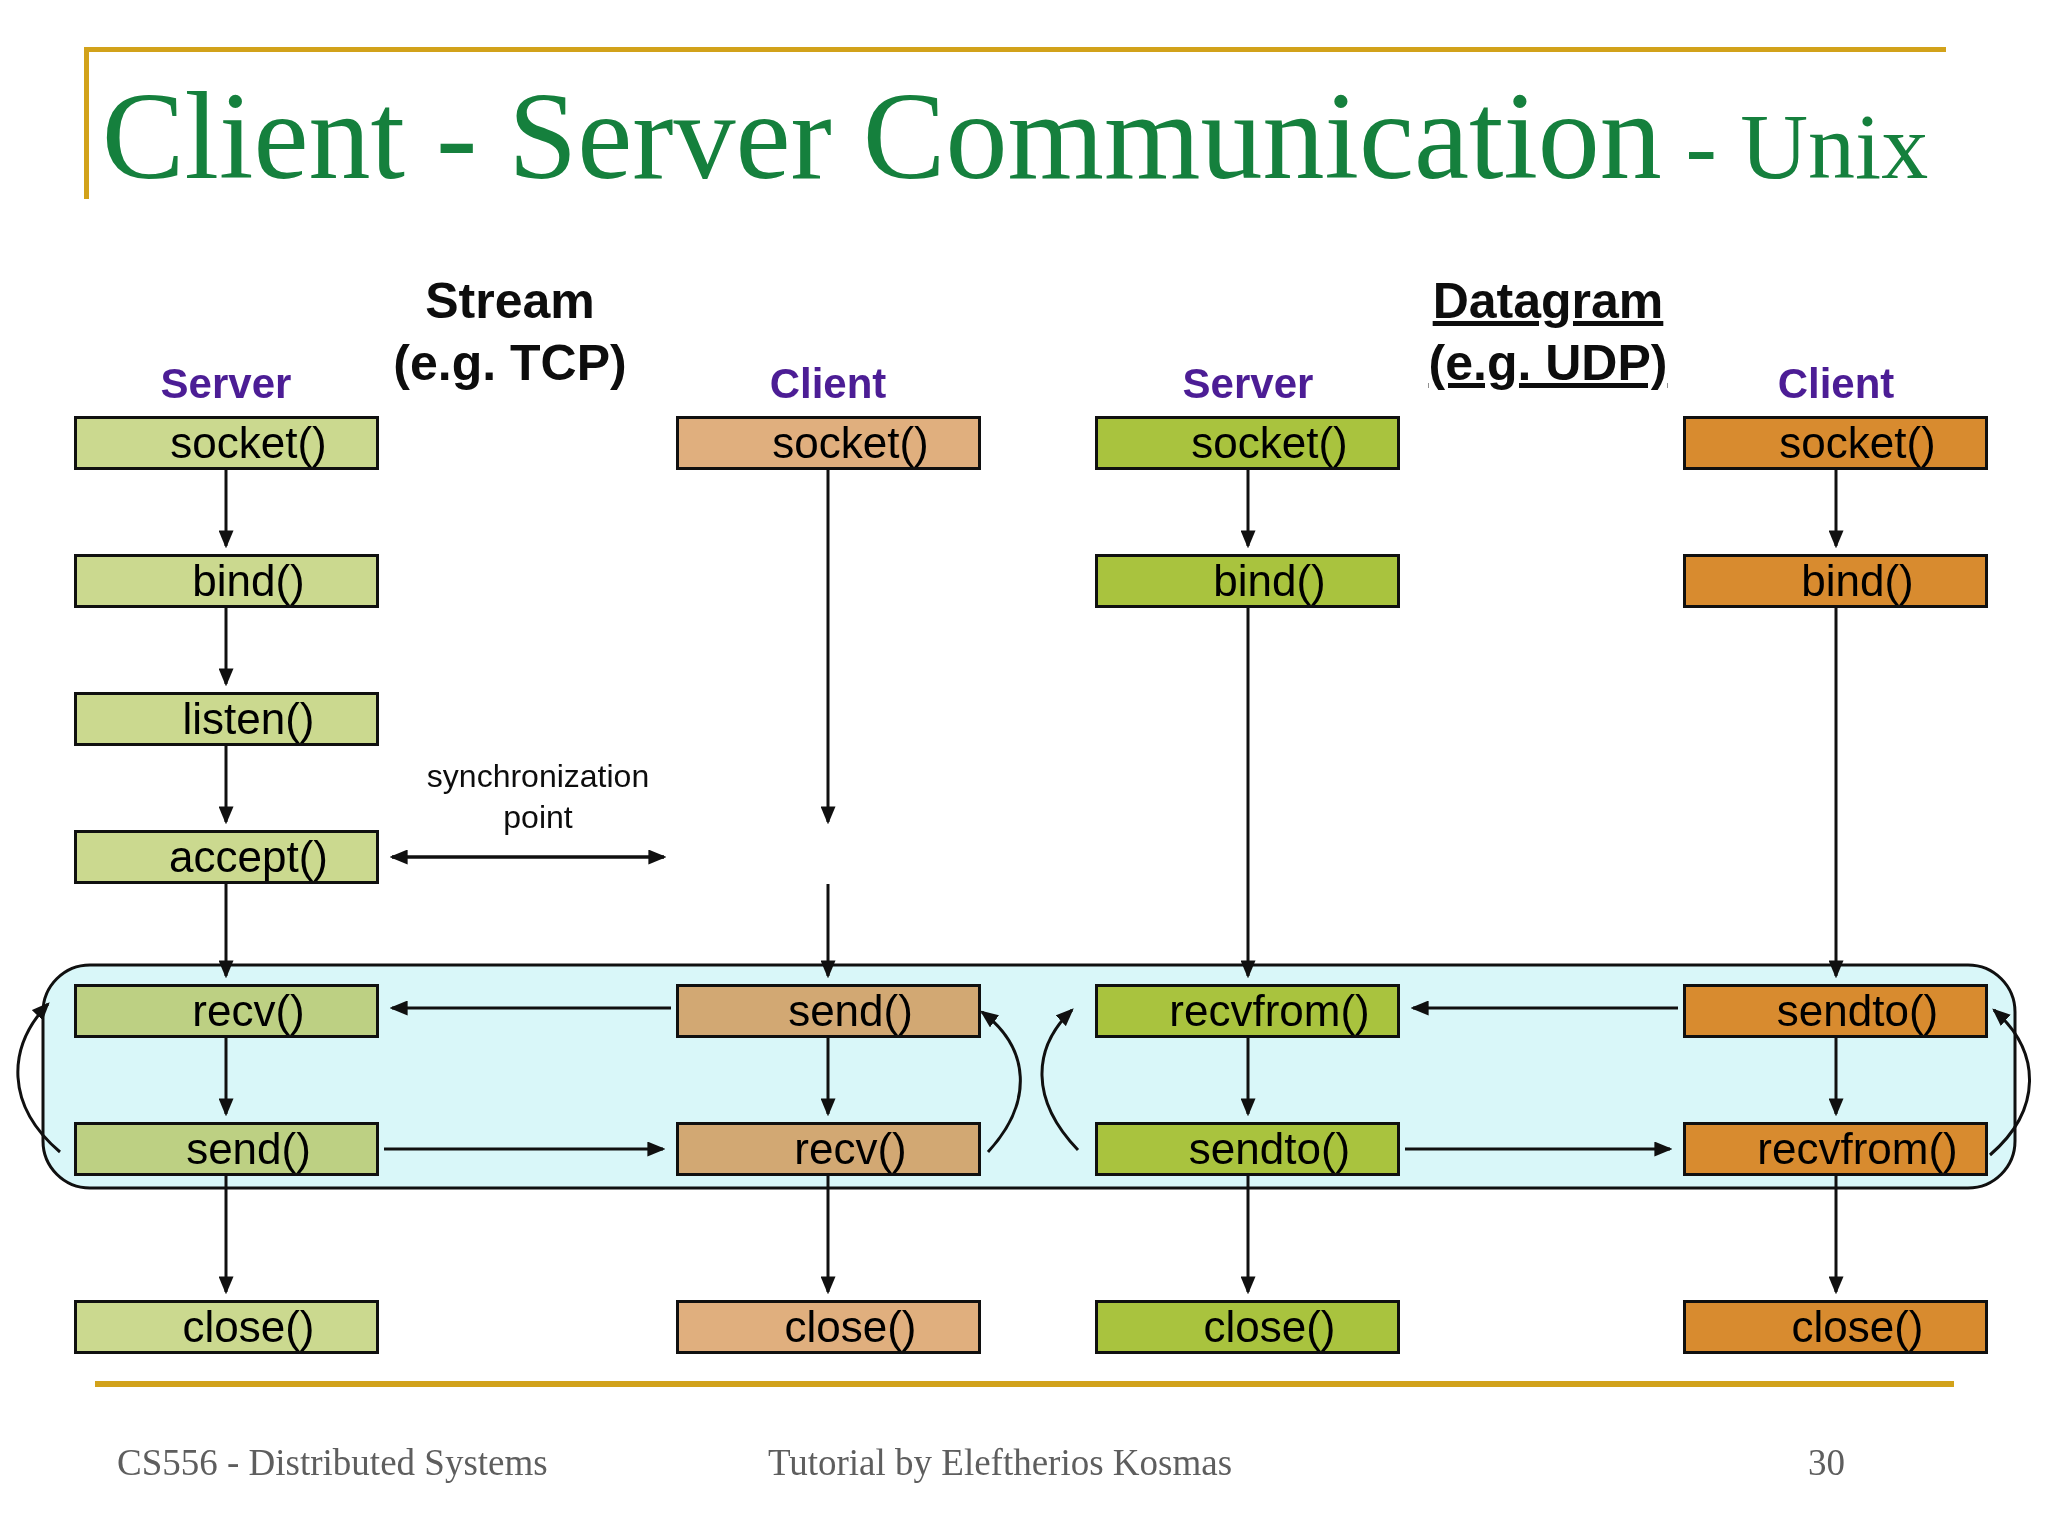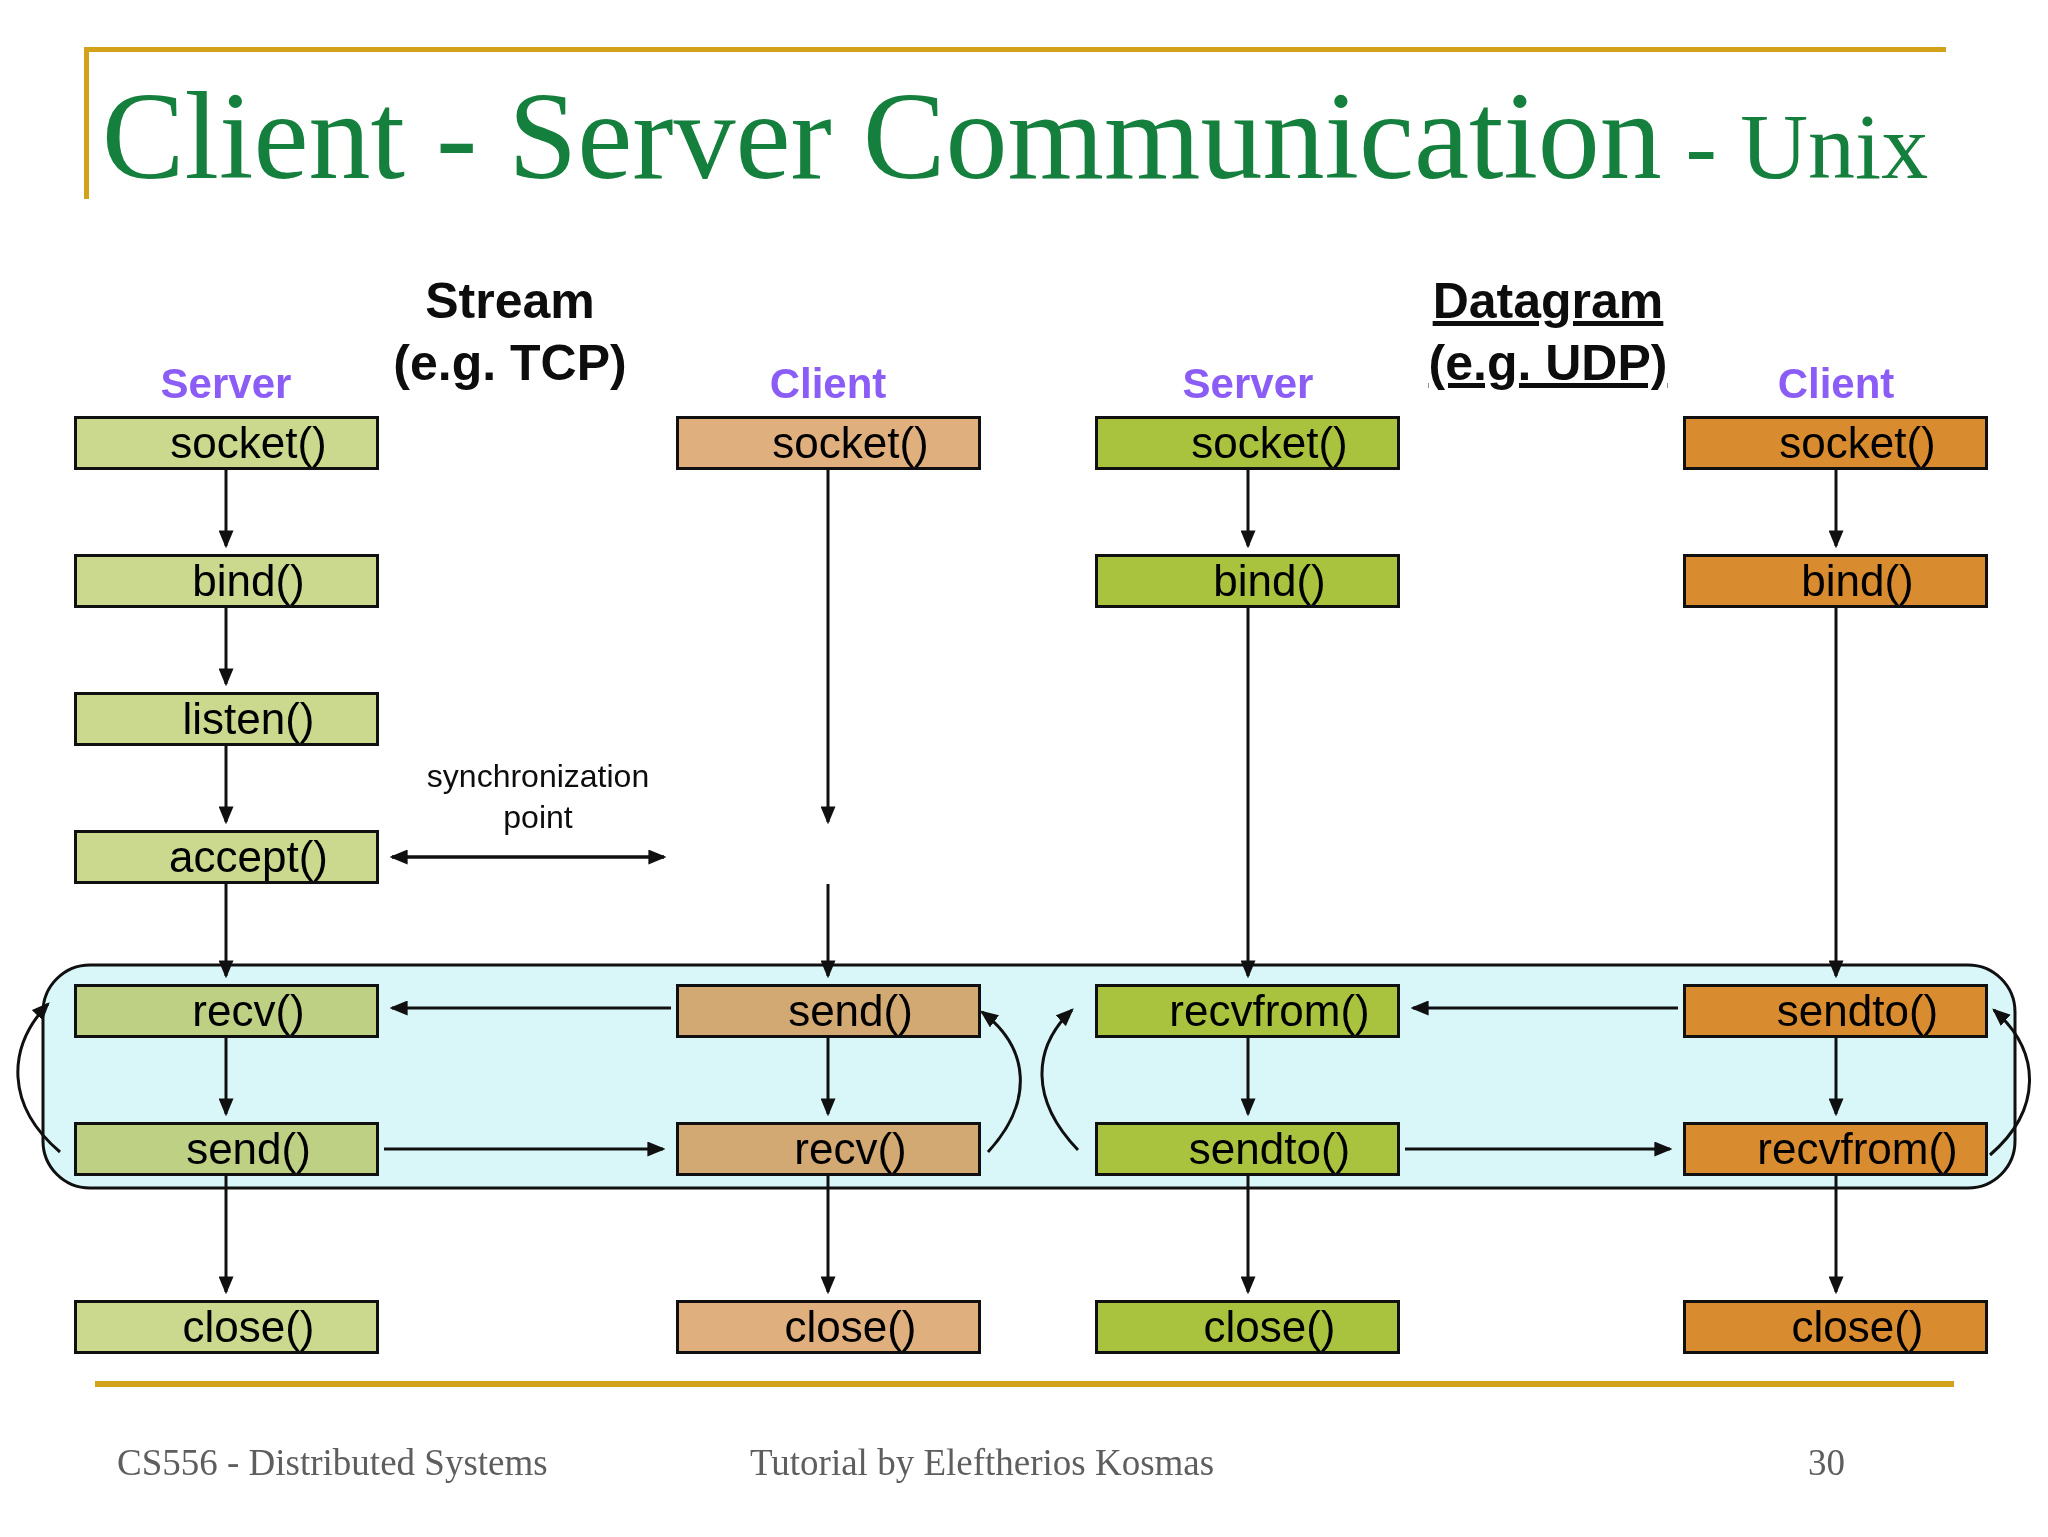--- a/index.html
+++ b/index.html
@@ -20,42 +20,42 @@
     color:#15803d;font-size:124px;
   }
   .title .suffix{font-size:94px;}
   
   .group-header{
     position:absolute;width:520px;text-align:center;
     font-weight:bold;font-size:50px;line-height:62px;color:#0d0d0d;
   }
   .col-header{
     position:absolute;width:320px;text-align:center;
-    font-weight:bold;font-size:42px;color:#8b5cf6;
+    font-weight:bold;font-size:42px;color:#4c1d95;
   }
   
   .box{
     position:absolute;width:305px;height:54px;box-sizing:border-box;
     border:3px solid #101010;
     text-align:center;line-height:48px;
     font-size:44px;color:#000;padding-left:44px;
   }
   
   .sync-note{
     position:absolute;left:388px;top:756px;width:300px;
     text-align:center;font-size:32px;line-height:41px;color:#0d0d0d;
   }
   
   .gold-footer{position:absolute;left:95px;top:1381px;width:1859px;height:6px;background:#d2a21a;}
   .footer-text{
     position:absolute;top:1441px;
     font-family:"Liberation Serif",serif;font-size:37px;color:#5e5e5e;white-space:nowrap;
   }
   .footer-left{left:117px;}
-  .footer-center{left:750px;width:500px;text-align:left;}
+  .footer-center{left:750px;width:500px;text-align:center;}
   .footer-page{left:1808px;}
   svg.overlay{position:absolute;left:0;top:0;z-index:1;}
   .box,.col-header,.group-header,.title,.sync-note,.footer-text{z-index:2;}
 </style>
 </head>
 <body>
 
 <div id="page">
 
   <div class="gold-top"></div>

